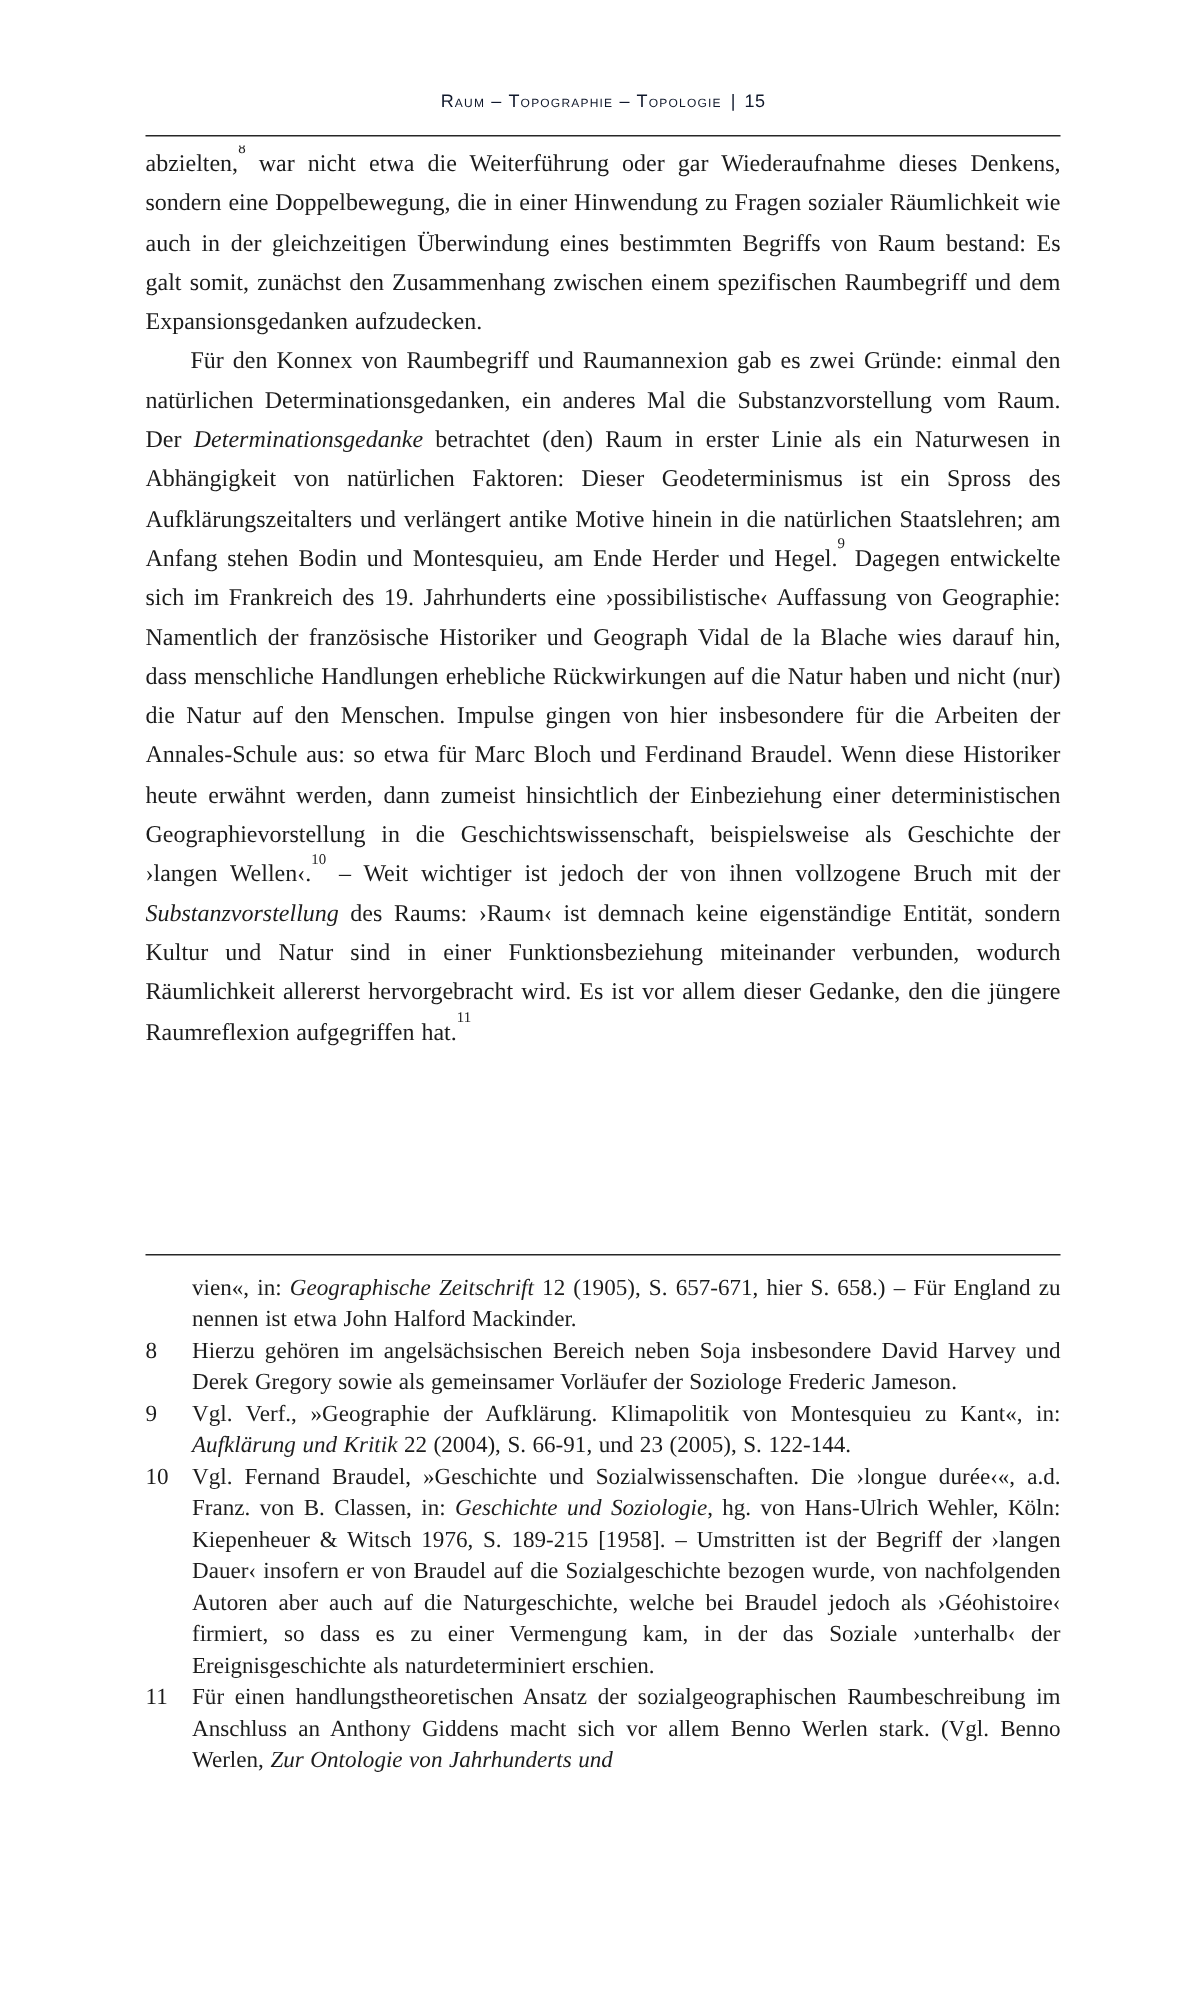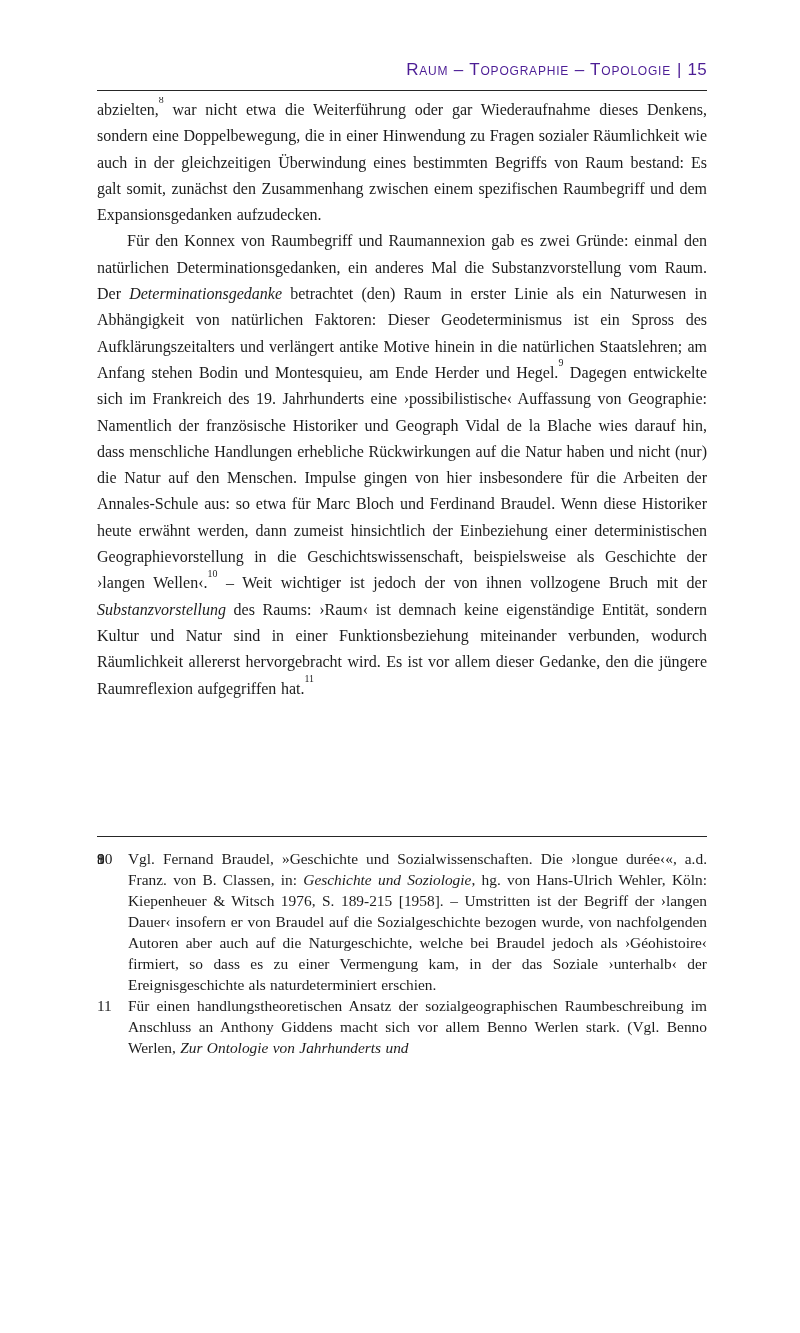--- a/index.html
+++ b/index.html
@@ -10,24 +10,24 @@
     margin: 0 auto;
     background: #ffffff;
     font-family: "Liberation Serif", serif;
     color: #1c1c1c;
     overflow: hidden;
   }
   
   .running-head {
     position: absolute;
     top: 60px; left: 97px; width: 610px;
-    text-align: right;
+    text-align: center;
     font-family: "Liberation Sans", sans-serif;
-    font-size: 17px;
-    color: #4c1d95;
+    font-size: 12px;
+    color: #0f172a;
     white-space: nowrap;
   }
   .rh-title { font-variant: small-caps; letter-spacing: 0.8px; }
   .rh-sep { margin: 0 6px; }
   .rh-page { letter-spacing: 0.3px; }
   .head-rule {
     position: absolute; top: 90px; left: 97px; width: 610px;
     height: 0; border: none; border-top: 1.8px solid #262626; margin: 0;
   }
   
@@ -86,24 +86,30 @@
 
   <main class="body-text">
     <p class="para"><span>abzielten,</span><sup>8</sup><span> war nicht etwa die Weiterführung oder gar Wiederaufnahme dieses Denkens, sondern eine Doppelbewegung, die in einer Hinwendung zu Fragen sozialer Räumlichkeit wie auch in der gleichzeitigen Überwindung eines bestimmten Begriffs von Raum bestand: Es galt somit, zunächst den Zusammenhang zwischen einem spezifischen Raumbegriff und dem Expansionsgedanken aufzudecken.</span></p>
     <p class="para indented"><span>Für den Konnex von Raumbegriff und Raumannexion gab es zwei Gründe: einmal den natürlichen Determinationsgedanken, ein anderes Mal die Substanzvorstellung vom Raum. Der </span><i>Determinationsgedanke</i><span> betrachtet (den) Raum in erster Linie als ein Naturwesen in Abhängigkeit von natürlichen Faktoren: Dieser Geodeterminismus ist ein Spross des Aufklärungszeitalters und verlängert antike Motive hinein in die natürlichen Staatslehren; am Anfang stehen Bodin und Montesquieu, am Ende Herder und Hegel.</span><sup>9</sup><span> Dagegen entwickelte sich im Frankreich des 19. Jahrhunderts eine ›possibilistische‹ Auffassung von Geographie: Namentlich der französische Historiker und Geograph Vidal de la Blache wies darauf hin, dass menschliche Handlungen erhebliche Rückwirkungen auf die Natur haben und nicht (nur) die Natur auf den Menschen. Impulse gingen von hier insbesondere für die Arbeiten der Annales-Schule aus: so etwa für Marc Bloch und Ferdinand Braudel. Wenn diese Historiker heute erwähnt werden, dann zumeist hinsichtlich der Einbeziehung einer deterministischen Geographievorstellung in die Geschichtswissenschaft, beispielsweise als Geschichte der ›langen Wellen‹.</span><sup>10</sup><span> – Weit wichtiger ist jedoch der von ihnen vollzogene Bruch mit der </span><i>Substanzvorstellung</i><span> des Raums: ›Raum‹ ist demnach keine eigenständige Entität, sondern Kultur und Natur sind in einer Funktionsbeziehung miteinander verbunden, wodurch Räumlichkeit allererst hervorgebracht wird. Es ist vor allem dieser Gedanke, den die jüngere Raumreflexion aufgegriffen hat.</span><sup>11</sup></p>
   </main>
 
   <hr class="fn-rule">
 
   <section class="footnotes">
     <div class="footnote">
+      <span class="fn-num"></span>
+      <span class="fn-text"><span>vien«, in: </span><i>Geographische Zeitschrift</i><span> 12 (1905), S. 657-671, hier S. 658.) – Für England zu nennen ist etwa John Halford Mackinder.</span></span>
+    </div>
+    <div class="footnote">
       <span class="fn-num">8</span>
+      <span class="fn-text"><span>Hierzu gehören im angelsächsischen Bereich neben Soja insbesondere David Harvey und Derek Gregory sowie als gemeinsamer Vorläufer der Soziologe Frederic Jameson.</span></span>
     </div>
     <div class="footnote">
       <span class="fn-num">9</span>
+      <span class="fn-text"><span>Vgl. Verf., »Geographie der Aufklärung. Klimapolitik von Montesquieu zu Kant«, in: </span><i>Aufklärung und Kritik</i><span> 22 (2004), S. 66-91, und 23 (2005), S. 122-144.</span></span>
     </div>
     <div class="footnote">
       <span class="fn-num">10</span>
       <span class="fn-text"><span>Vgl. Fernand Braudel, »Geschichte und Sozialwissenschaften. Die ›longue durée‹«, a.d. Franz. von B. Classen, in: </span><i>Geschichte und Soziologie</i><span>, hg. von Hans-Ulrich Wehler, Köln: Kiepenheuer &amp; Witsch 1976, S. 189-215 [1958]. – Umstritten ist der Begriff der ›langen Dauer‹ insofern er von Braudel auf die Sozialgeschichte bezogen wurde, von nachfolgenden Autoren aber auch auf die Naturgeschichte, welche bei Braudel jedoch als ›Géohistoire‹ firmiert, so dass es zu einer Vermengung kam, in der das Soziale ›unterhalb‹ der Ereignisgeschichte als naturdeterminiert erschien.</span></span>
     </div>
     <div class="footnote">
       <span class="fn-num">11</span>
       <span class="fn-text"><span>Für einen handlungstheoretischen Ansatz der sozialgeographischen Raumbeschreibung im Anschluss an Anthony Giddens macht sich vor allem Benno Werlen stark. (Vgl. Benno Werlen, </span><i>Zur Ontologie von Jahrhunderts und</i></span>
     </div>
   </section>

